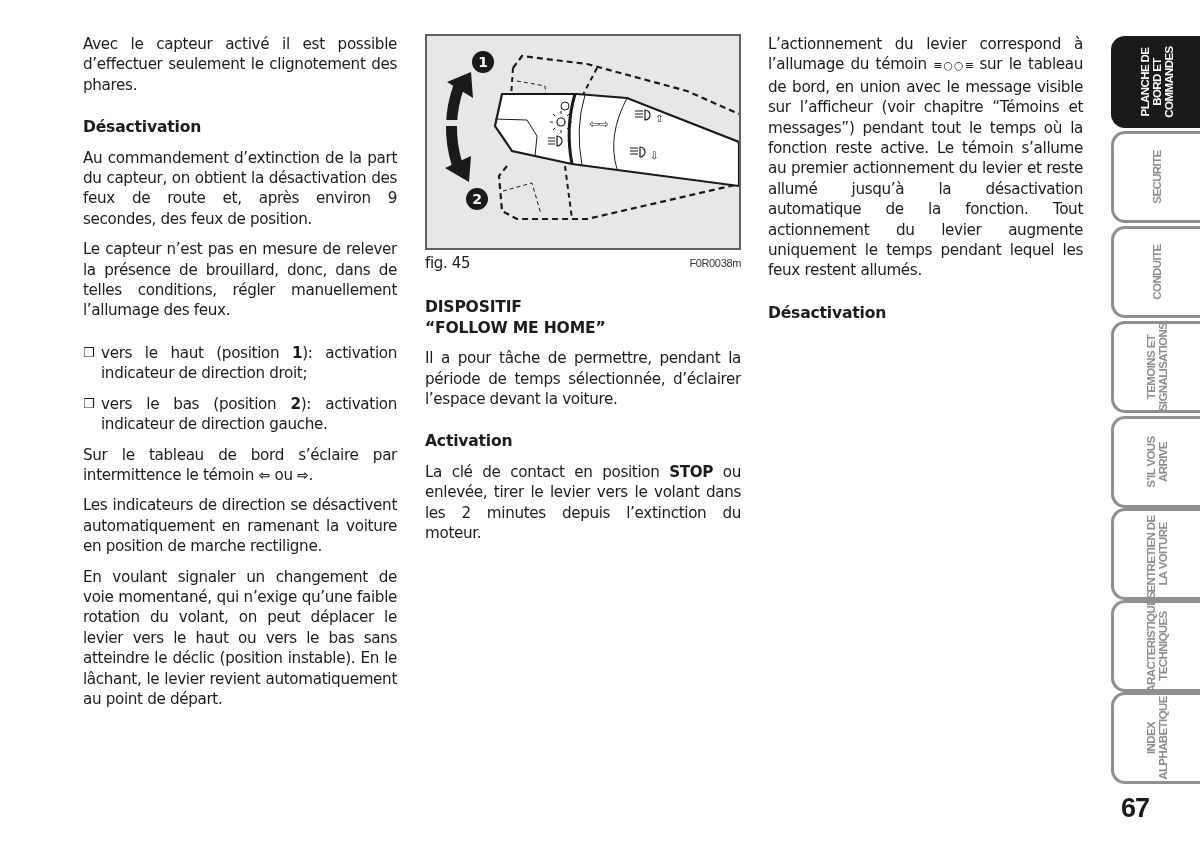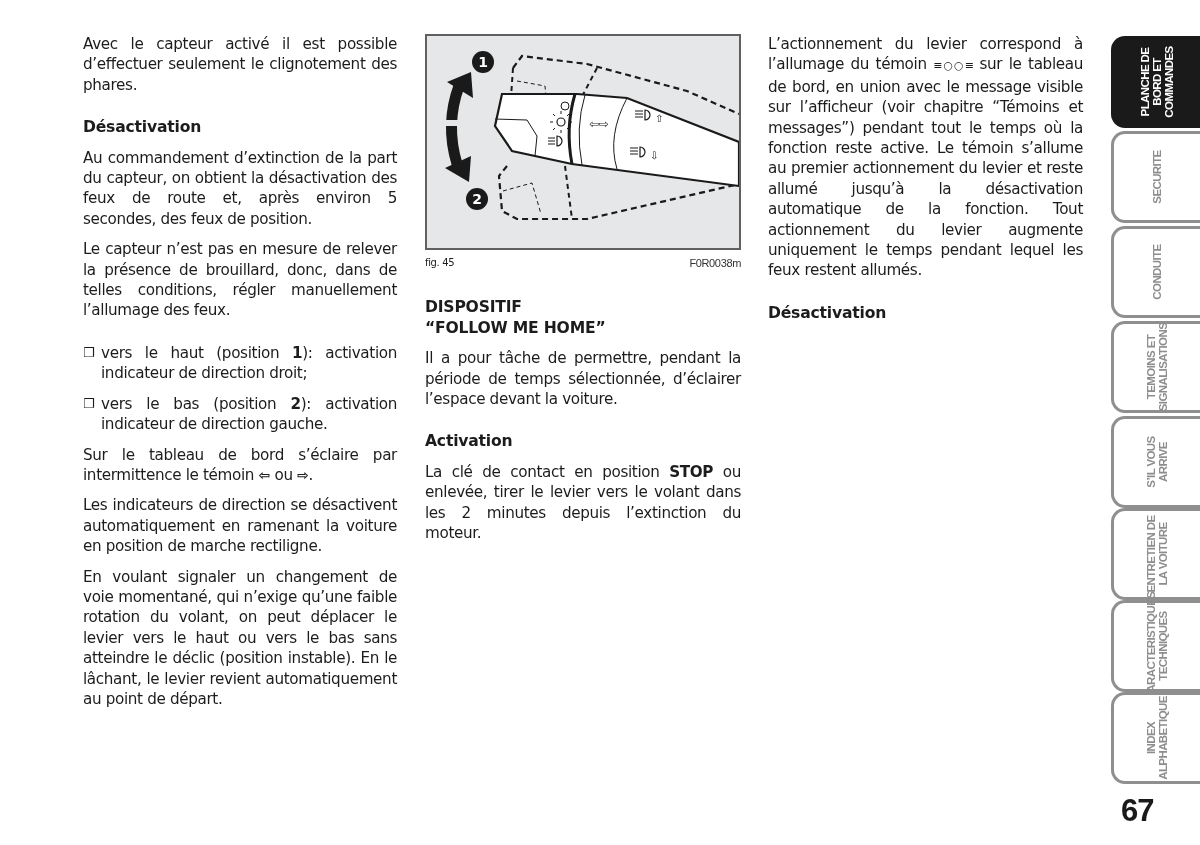--- a/index.html
+++ b/index.html
@@ -12,50 +12,50 @@
   .col2 { left:425px; width:316px; }
   .col3 { left:768px; width:315px; }
   p { margin:0 0 10px 0; text-align:justify; }
   h3 { margin:0 0 10px 0; font-size:15.6px; font-weight:bold; line-height:20.4px; letter-spacing:-0.2px; }
   .gap { height:12px; }
   .bullet { display:flex; margin:0 0 10px 0; }
   .bullet .box { flex:0 0 18px; font-size:13px; line-height:20px; }
   .bullet .txt { flex:1; text-align:justify; }
   .figure { position:relative; width:316px; height:216px; background:#e6e7e8; border:2px solid #606060; box-sizing:border-box; }
   .figcap { display:flex; justify-content:space-between; align-items:flex-end; margin-top:3px; margin-bottom:24px; }
-  .figcap .lbl { font-size:10px; }
+  .figcap .lbl { font-size:15px; }
   .figcap .code { font-size:11px; font-family:"Liberation Sans", sans-serif; color:#333;margin-left:32px; }
   .arrowglyph { font-weight:bold; font-size:14px; }
   
   .tabs { position:absolute; left:1111px; top:36px; width:89px; }
   .tab {
     position:absolute; left:0; width:89px; box-sizing:border-box;
     border:3px solid #8f8f8f; border-right:none; border-radius:14px 0 0 14px;
     background:#fff; display:flex; align-items:center; justify-content:center;
   }
   .tab.active { background:#1a1a1a; border-color:#1a1a1a; }
   .tab .tl {
     transform:rotate(-90deg); white-space:pre; text-align:center;
     font-family:"Liberation Sans", sans-serif; font-weight:bold; font-size:11.5px; line-height:12px;
     letter-spacing:-0.6px; color:#8d8d8d; transform-origin:center;
   }
   .tab.active .tl { color:#ffffff; }
   .pagenum {
     position:absolute; left:1121px; top:793px; font-family:"Liberation Sans", sans-serif;
-    font-weight:bold; font-size:31px; color:#1a1a1a; letter-spacing:-1px;
+    font-weight:bold; font-size:27px; color:#1a1a1a; letter-spacing:-1px;
   }
 </style>
 </head>
 <body>
 
 <div class="col col1">
   <p>Avec le capteur activé il est possible d’effectuer seulement le clignotement des phares.</p>
   <div class="gap"></div>
   <h3>Désactivation</h3>
-  <p>Au commandement d’extinction de la part du capteur, on obtient la désactivation des feux de route et, après environ 5 secondes, des feux de position.</p>
+  <p>Au commandement d’extinction de la part du capteur, on obtient la désactivation des feux de route et, après environ 9 secondes, des feux de position.</p>
   <p>Le capteur n’est pas en mesure de relever la présence de brouillard, donc, dans de telles conditions, régler manuellement l’allumage des feux.</p>
   <div class="gap"></div>
   <div class="bullet">
     <span class="box">❒</span>
     <span class="txt"><span>vers le haut (position </span><b>1</b><span>): activation indicateur de direction droit;</span></span>
   </div>
   <div class="bullet">
     <span class="box">❒</span>
     <span class="txt"><span>vers le bas (position </span><b>2</b><span>): activation indicateur de direction gauche.</span></span>
   </div>

